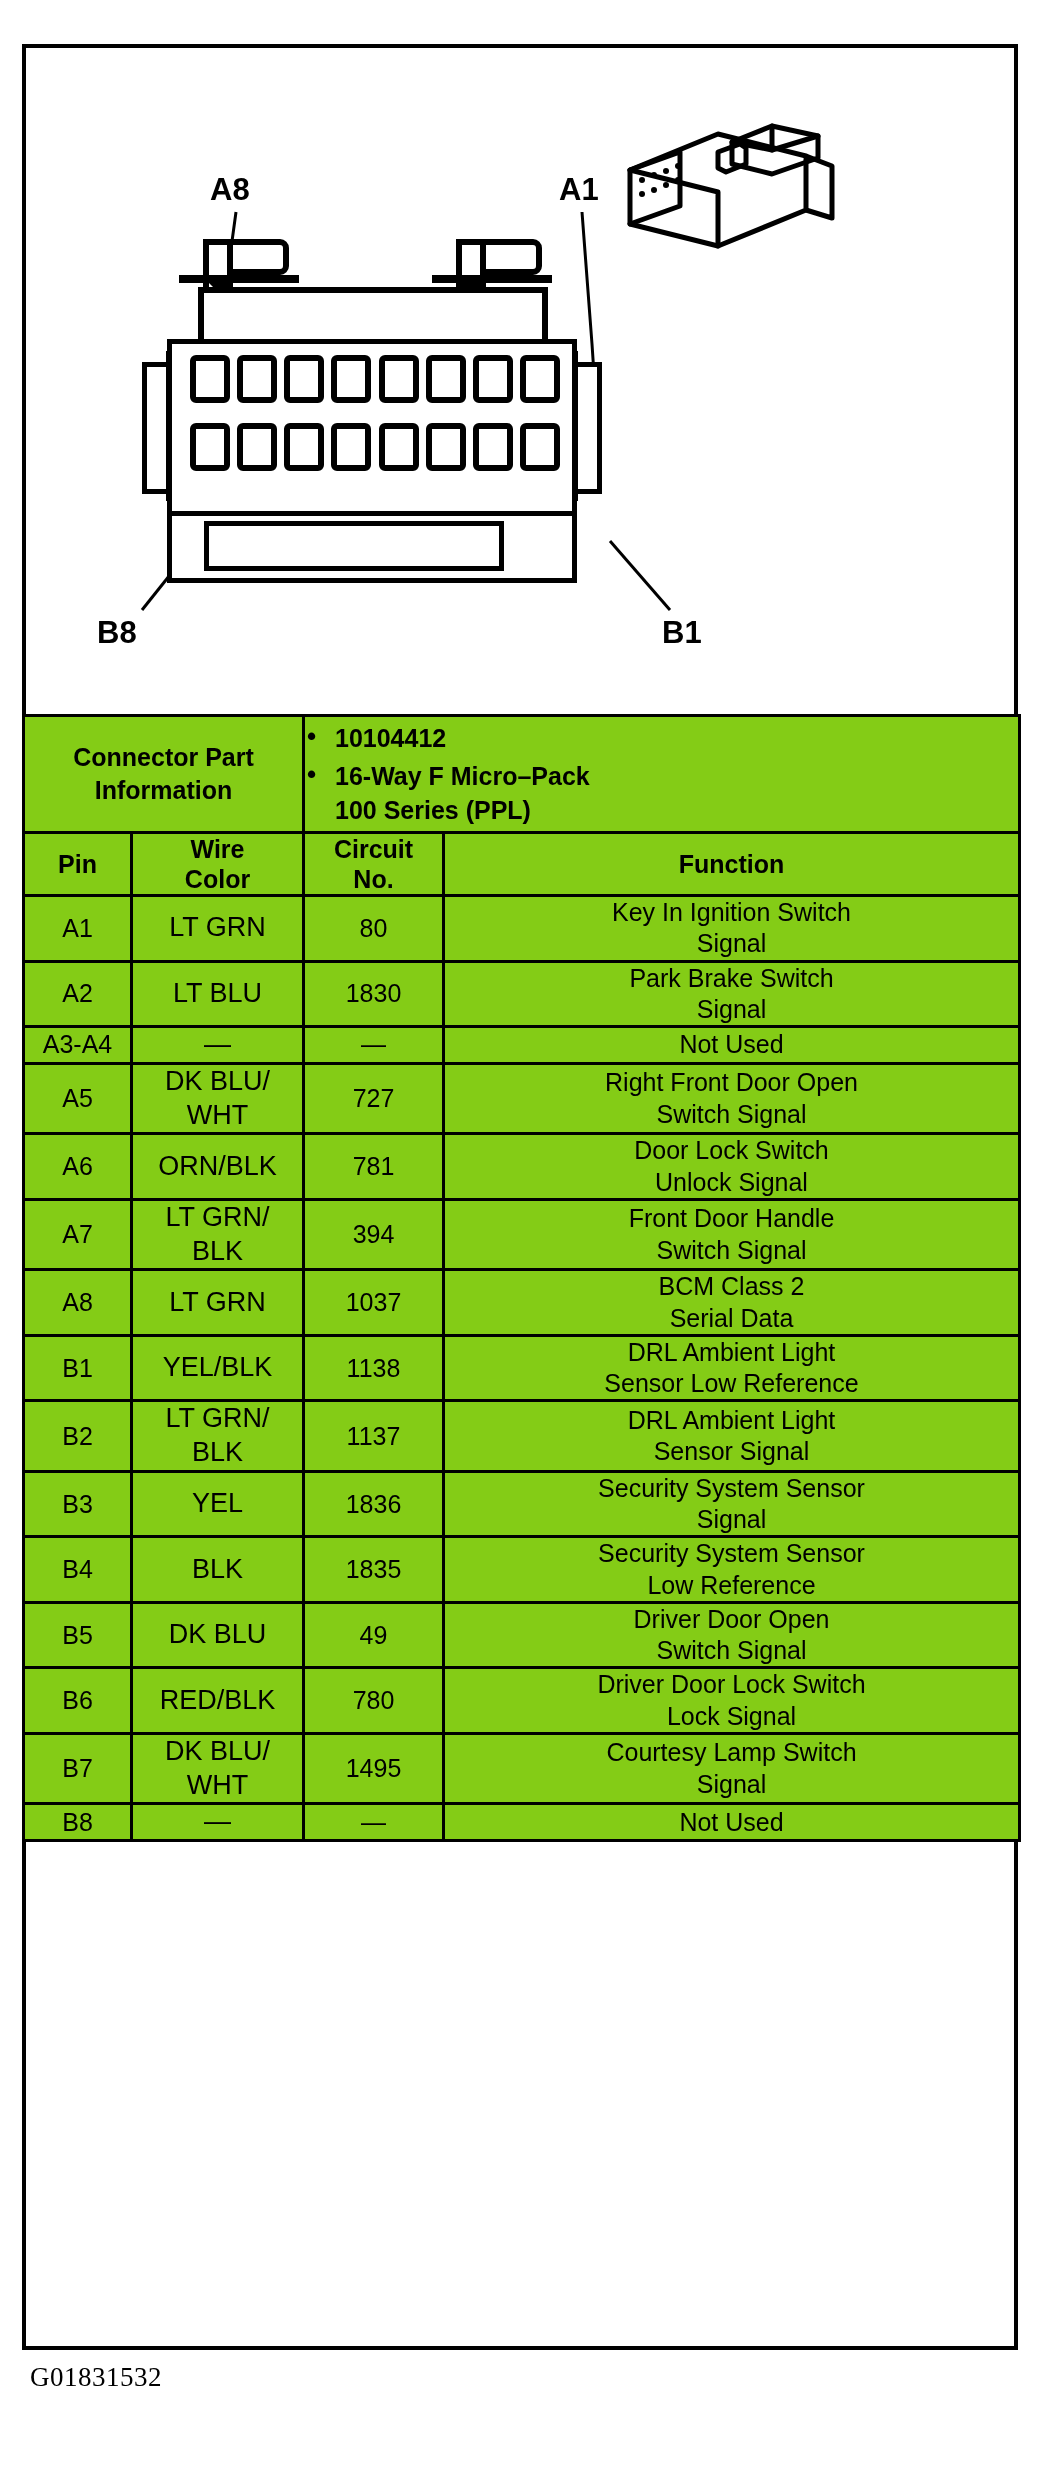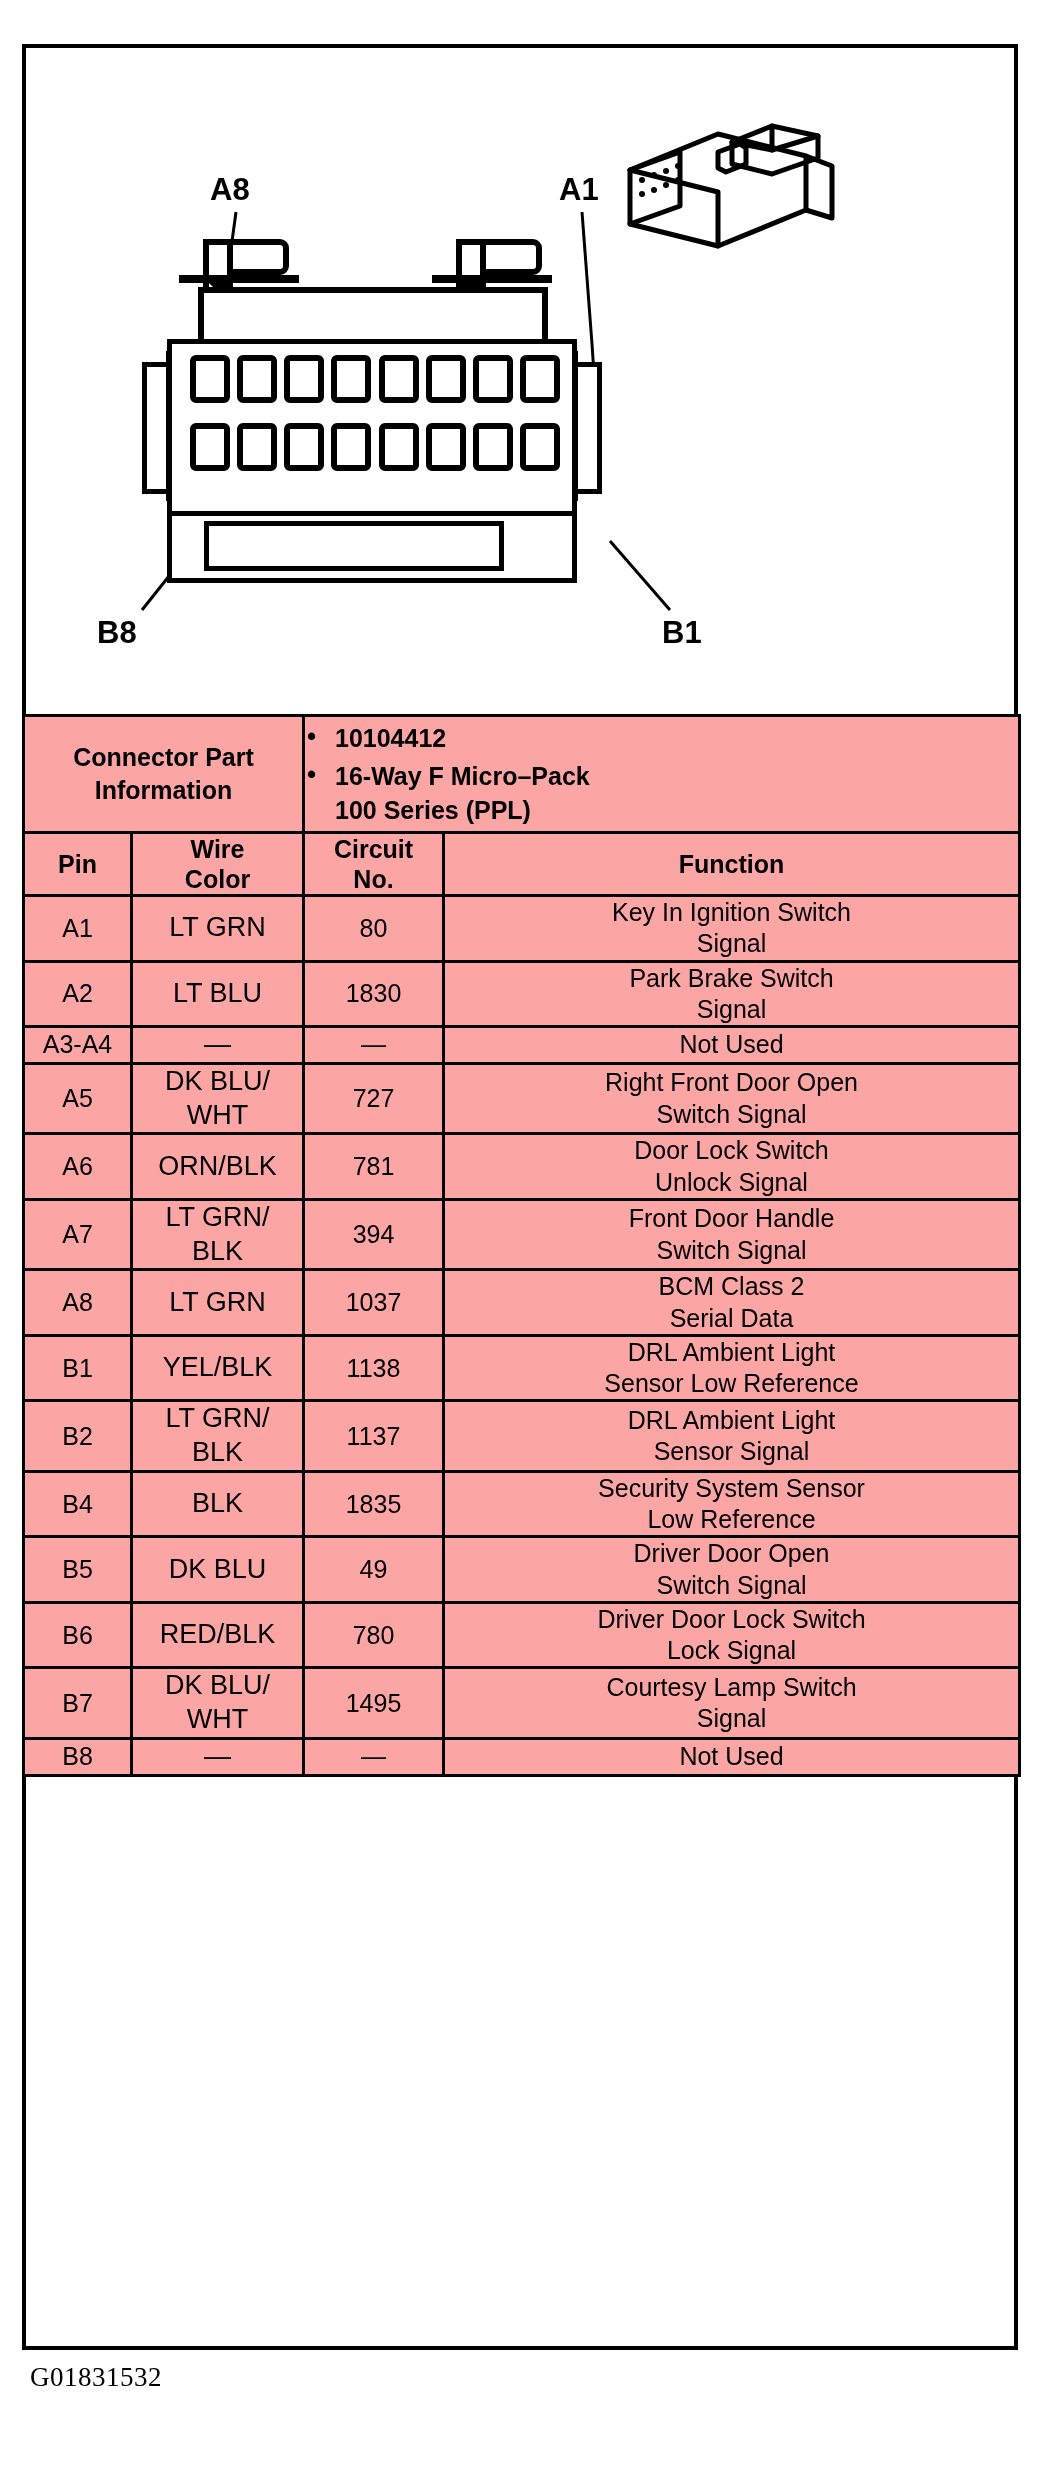--- a/index.html
+++ b/index.html
@@ -223,21 +223,21 @@
   }
 
   
   #pin-table {
     position: absolute;
     left: 22px;
     top: 714px;
     width: 996px;
     border-collapse: collapse;
     table-layout: fixed;
-    background: #fca5a5;
+    background: #84cc16;
   }
   #pin-table td, #pin-table th {
     border: 3px solid #000;
     padding: 0;
     vertical-align: middle;
     font-family: "Liberation Sans", sans-serif;
   }
 
   
   col.c-pin      { width: 108px; }
@@ -573,20 +573,31 @@
           <span>LT GRN/</span><br>
           <span>BLK</span>
         </td>
         <td class="cell-circuit">1137</td>
         <td class="cell-function">
           <span>DRL Ambient Light</span><br>
           <span>Sensor Signal</span>
         </td>
       </tr>
 
+      <tr>
+        <td class="cell-pin">B3</td>
+        <td class="cell-wire">
+          <span>YEL</span>
+        </td>
+        <td class="cell-circuit">1836</td>
+        <td class="cell-function">
+          <span>Security System Sensor</span><br>
+          <span>Signal</span>
+        </td>
+      </tr>
 
       <tr>
         <td class="cell-pin">B4</td>
         <td class="cell-wire">
           <span>BLK</span>
         </td>
         <td class="cell-circuit">1835</td>
         <td class="cell-function">
           <span>Security System Sensor</span><br>
           <span>Low Reference</span>

